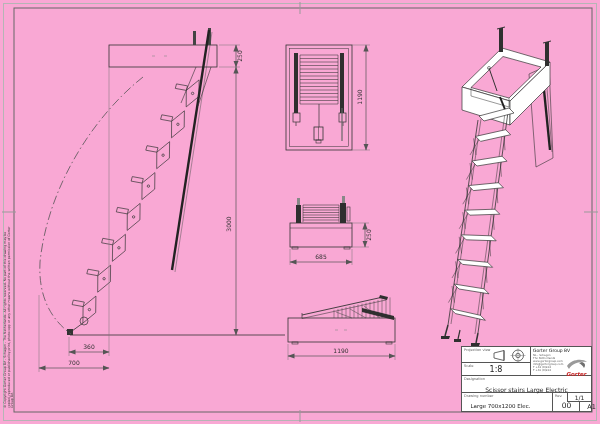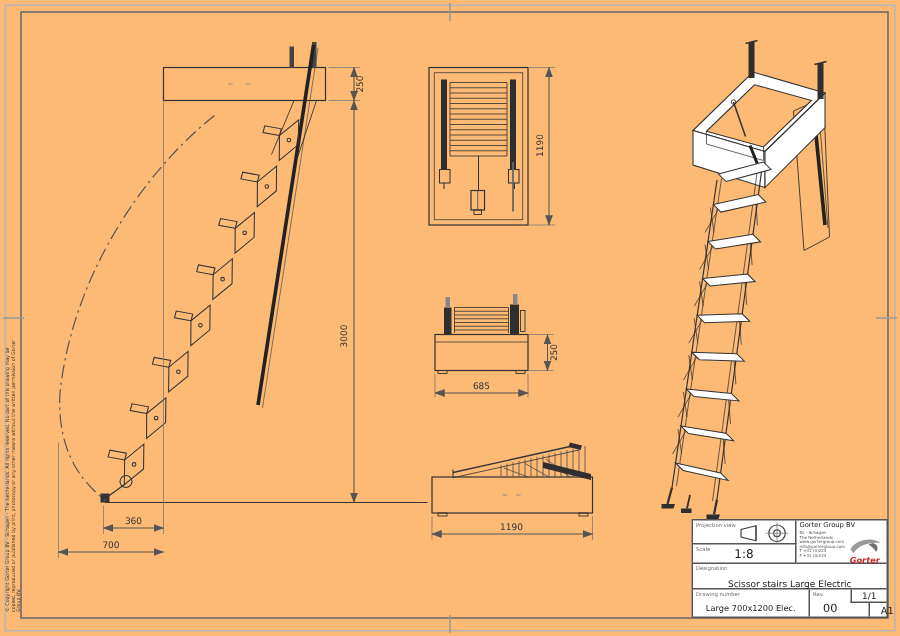--- a/index.html
+++ b/index.html
@@ -1,29 +1,29 @@
 <!DOCTYPE html>
 <html><head>
 <meta charset="utf-8">
 <style>
   html,body{margin:0;padding:0;background:#fff;}
-  .page{position:relative;width:600px;height:424px;background:#fdba74;overflow:hidden;
+  .page{position:relative;width:600px;height:424px;background:#f9a8d4;overflow:hidden;
         font-family:"DejaVu Sans",sans-serif;}
   svg text{font-family:"DejaVu Sans",sans-serif;}
   .dimtxt{font-size:6px;fill:#333;}
   
   .tb{position:absolute;left:461px;top:346px;width:131px;height:66px;border:1px solid #555;
       box-sizing:border-box;background:#fff;color:#222;}
   .cell{position:absolute;box-sizing:border-box;border-color:#555;}
   .c-proj{left:0;top:0;width:69px;height:16px;border-right:1px solid #555;border-bottom:1px solid #555;}
   .c-scale{left:0;top:16px;width:69px;height:13px;border-right:1px solid #555;border-bottom:1px solid #555;}
   .c-comp{left:69px;top:0;width:60px;height:29px;border-bottom:1px solid #555;}
   .c-desig{left:0;top:29px;width:129px;height:17px;border-bottom:1px solid #555;}
   .c-dwg{left:0;top:46px;width:77px;height:18px;}
-  .c-rev{left:77px;top:46px;width:28px;height:18px;border-left:1px solid #555;}
+  .c-rev{left:90px;top:46px;width:28px;height:18px;border-left:1px solid #555;}
   .c-sheet{left:105px;top:46px;width:24px;height:9px;border-left:1px solid #555;border-bottom:1px solid #555;}
   .c-fmt{left:105px;top:55px;width:24px;height:9px;border-left:1px solid #555;margin-left:12px;}
   .lbl{position:absolute;top:0.5px;left:2px;font-size:3.5px;color:#666;white-space:nowrap;}
   .vcenter{display:flex;align-items:center;justify-content:center;width:100%;height:100%;}
   .scale-val{font-size:8px;}
   .desig-val{font-size:6px;padding-top:5px;}
   .dwg-val{font-size:5.5px;padding-top:4px;}
   .rev-val{font-size:7.5px;padding-top:3px;}
   .sheet-val{font-size:6px;}
   .fmt-val{font-size:6.5px;}

